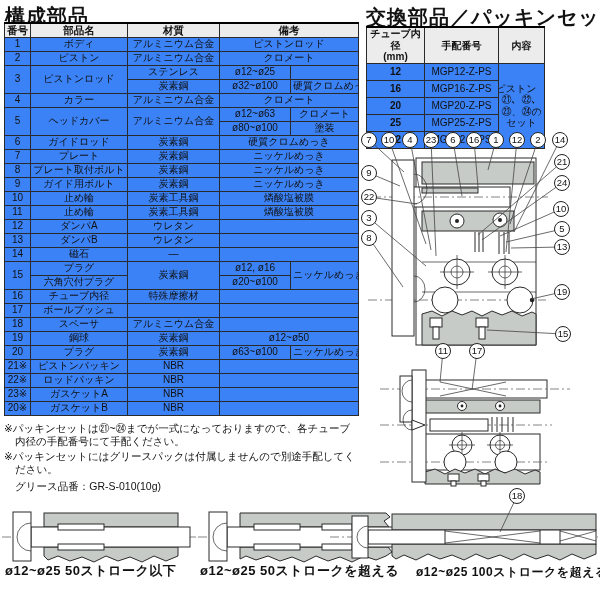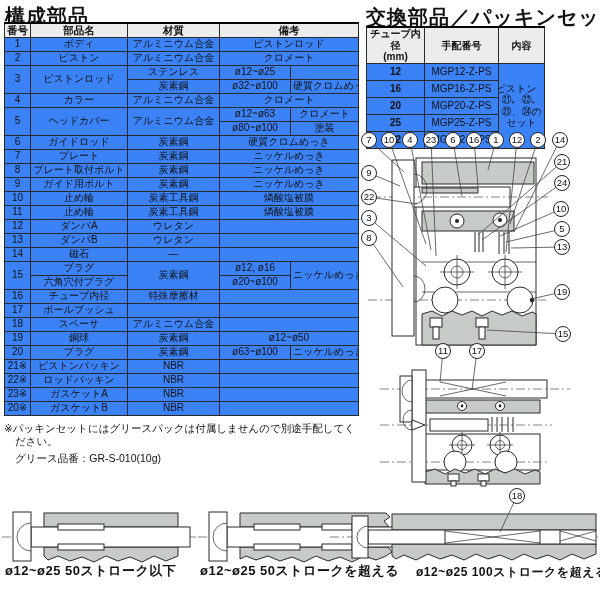--- a/index.html
+++ b/index.html
@@ -216,20 +216,21 @@
       <tr>
         <td>20※</td>
         <td class="l">ガスケットB</td>
         <td>NBR</td>
         <td colspan="2"></td>
       </tr>
     </tbody>
 </table>
 
 <div id="notes" class="abs" style="left:4px;top:421px;">
+  <div class="note">※パッキンセットは㉑~㉔までが一式になっておりますので、各チューブ内径の手配番号にて手配ください。</div>
   <div class="note">※パッキンセットにはグリースパックは付属しませんので別途手配してください。</div>
   <div class="note-g">グリース品番：GR-S-010(10g)</div>
 </div>
 
 <div class="abs sec-title" style="left:366px;top:4px;">交換部品／パッキンセット</div>
 
 <table id="replacement-table" class="abs" style="left:366px;top:26px;">
   <colgroup>
       <col style="width:58px">
       <col style="width:74px">

